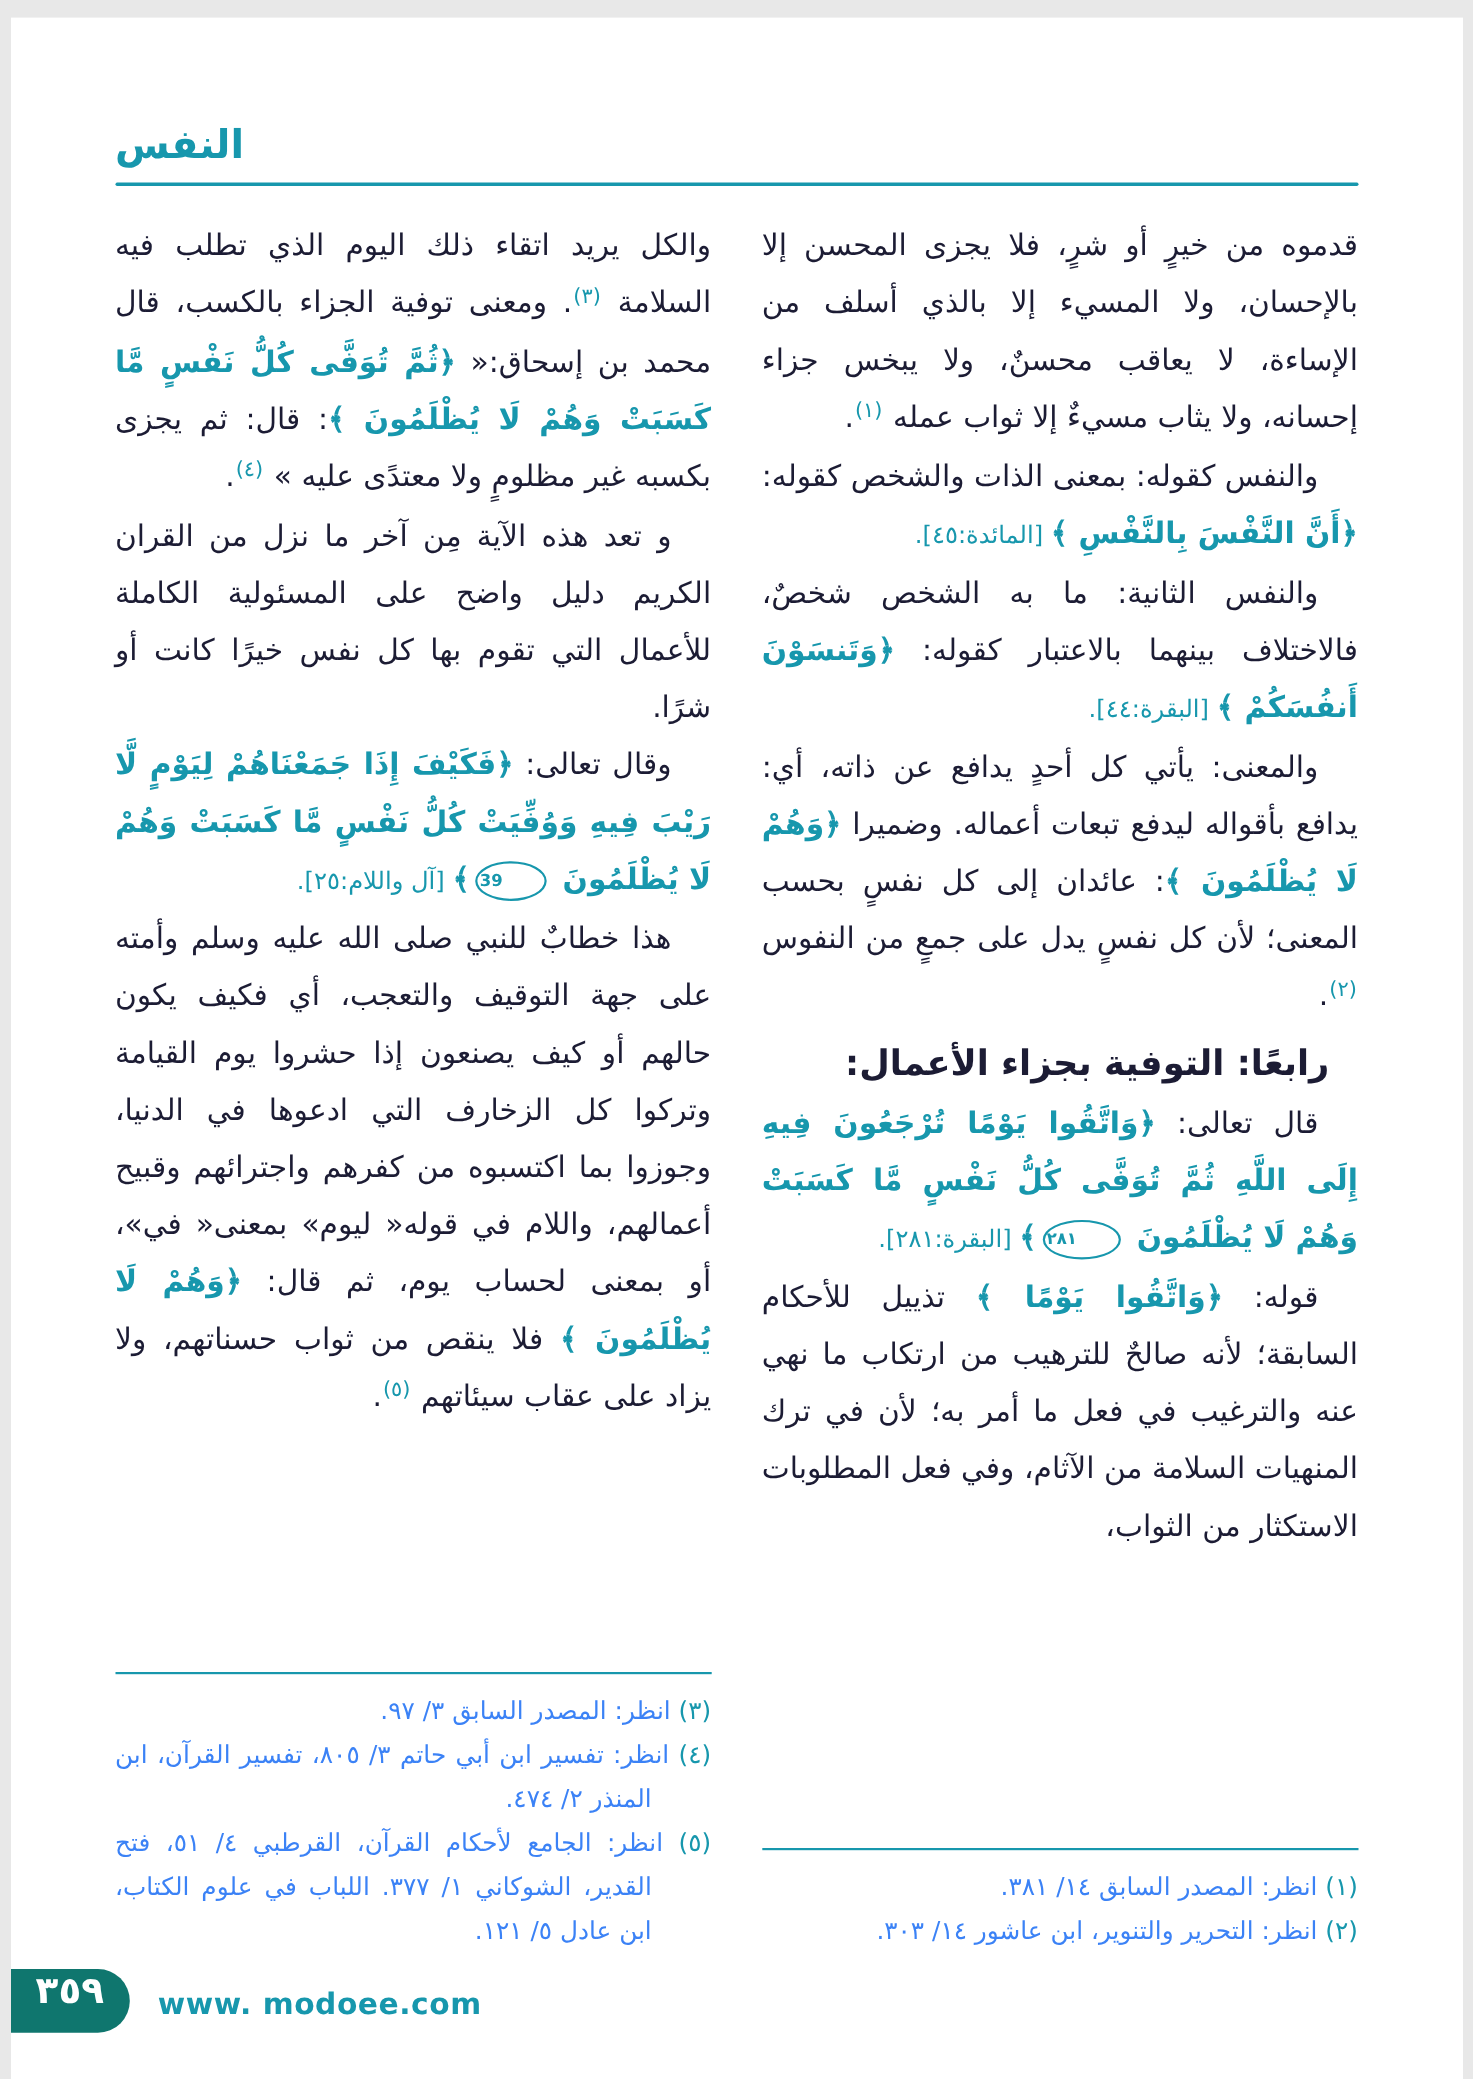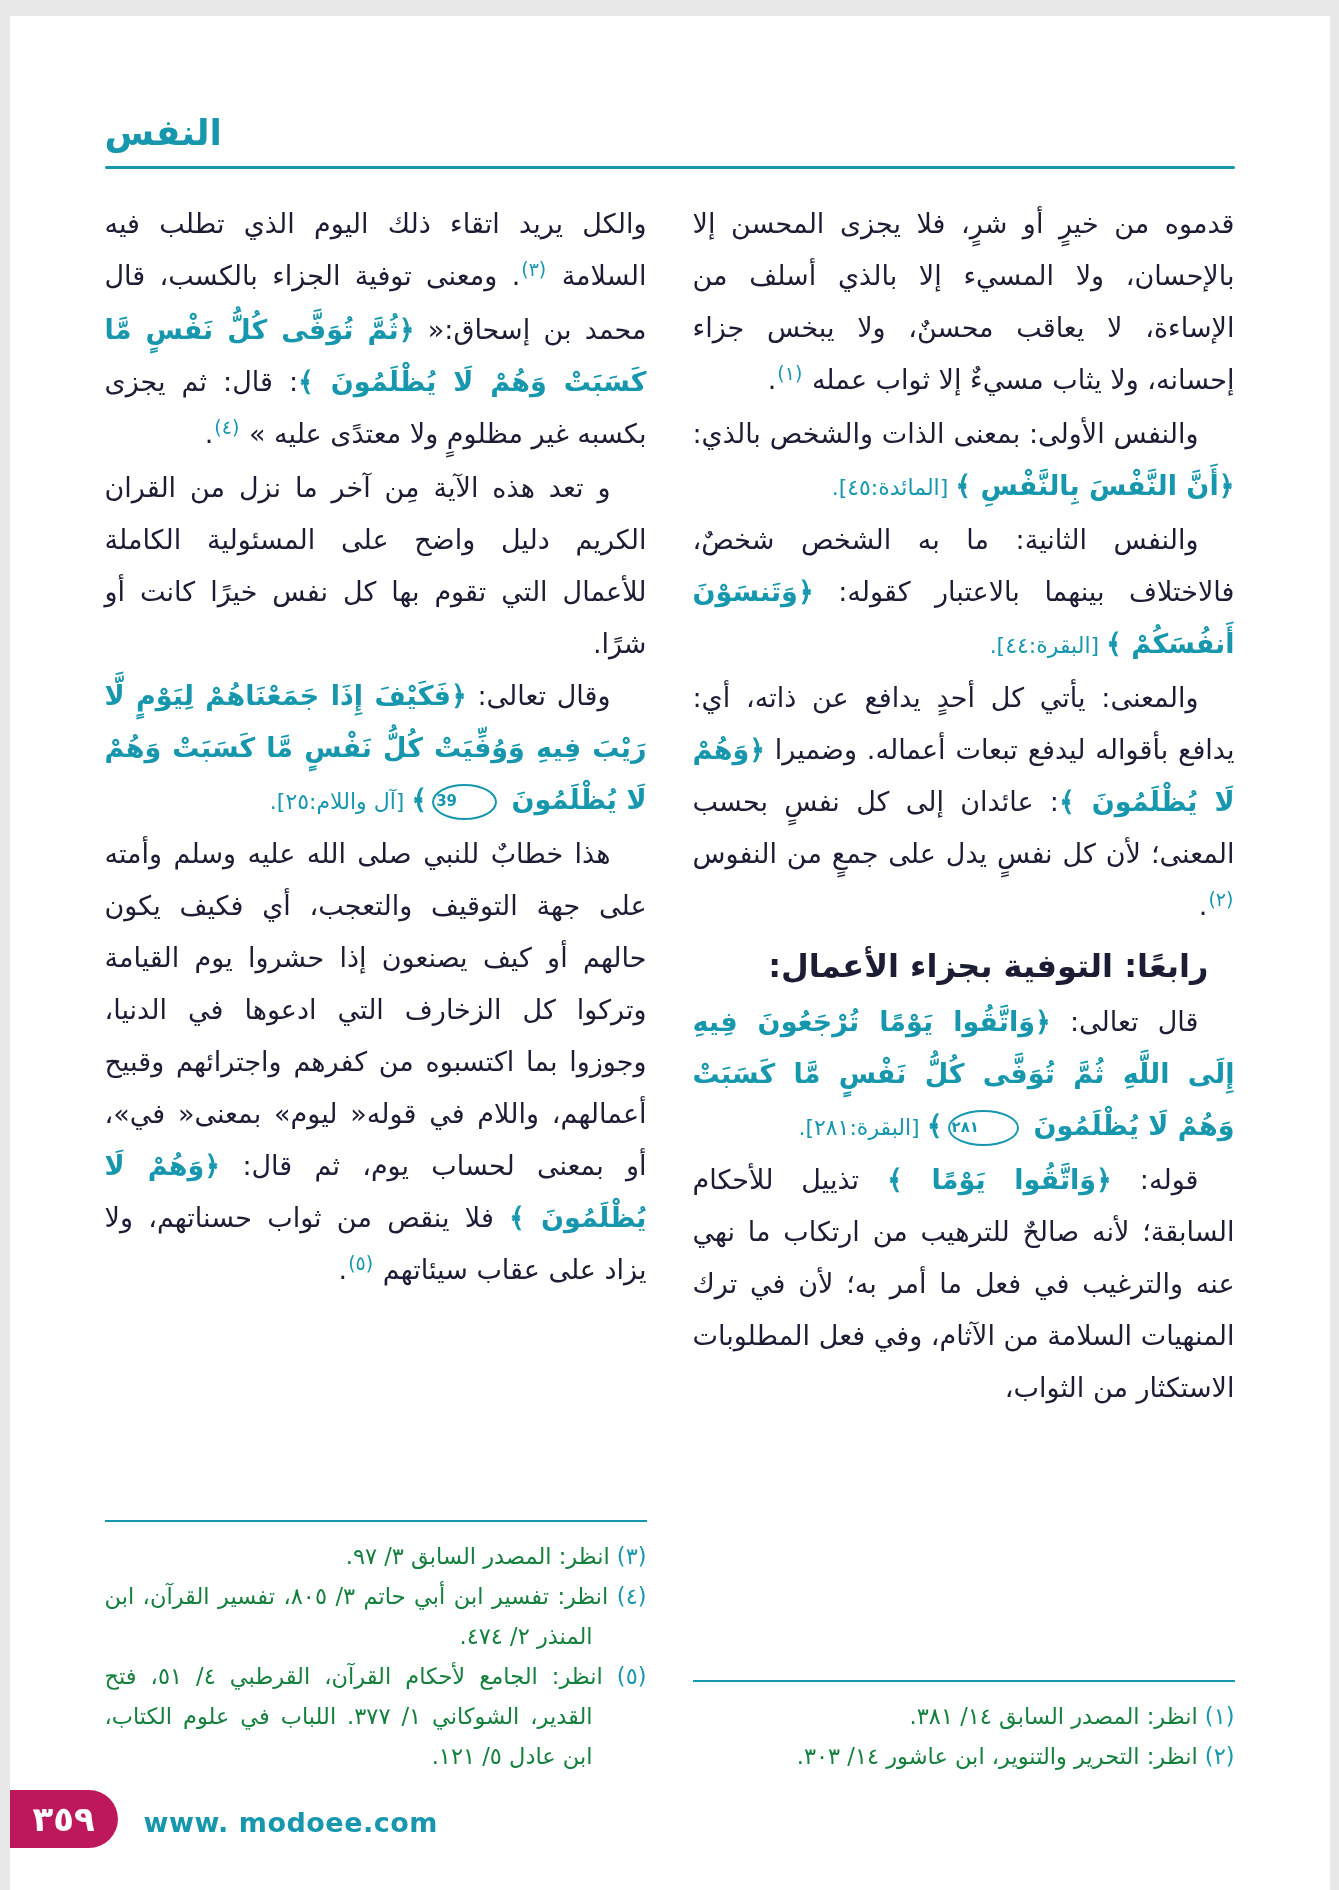--- a/index.html
+++ b/index.html
@@ -67,28 +67,28 @@
     border-top:2px solid #1797ad;
     padding-top:14px;
   }
   .footnote {
     font-size:22.5px; line-height:40px;
     text-align:justify;
     padding-right:54px; text-indent:-54px;
     color:#1c1c34;
   }
   .fn-num { color:#1797ad; }
-  .fn-text { color:#15803d; }
+  .fn-text { color:#3b82f6; }
   
   .page-pill {
     position:absolute; left:0; bottom:58px;
     width:108px; height:58px;
-    background:#be185d;
+    background:#0f766e;
     border-radius:0 30px 30px 0;
-    display:flex; align-items:center; justify-content:center;
+    display:flex; align-items:flex-start; justify-content:center;
     color:#ffffff; font-size:34px; font-weight:bold;
   }
   .site-url {
     position:absolute; left:134px; bottom:68px;
     direction:ltr;
     color:#1797ad; font-size:27px; font-weight:bold;
     letter-spacing:0.5px;
   }
 </style>
 </head>
@@ -98,21 +98,21 @@
 
   <div class="header">
     <div class="title">النفس</div>
     <div class="title-rule"></div>
   </div>
 
   <div class="content">
     <section class="column">
       <div class="blocks">
           <div class="para flush"><span class="seg-body">قدموه من خيرٍ أو شرٍ، فلا يجزى المحسن إلا بالإحسان، ولا المسيء إلا بالذي أسلف من الإساءة، لا يعاقب محسنٌ، ولا يبخس جزاء إحسانه، ولا يثاب مسيءٌ إلا ثواب عمله </span><span class="seg-sup">(١)</span><span class="seg-body">.</span></div>
-          <div class="para"><span class="seg-body">والنفس الأولى: بمعنى الذات والشخص بالذي: </span><span class="seg-quran">﴿أَنَّ النَّفْسَ بِالنَّفْسِ ﴾</span><span class="seg-ref"> [المائدة:٤٥].</span></div>
+          <div class="para"><span class="seg-body">والنفس كقوله: بمعنى الذات والشخص كقوله: </span><span class="seg-quran">﴿أَنَّ النَّفْسَ بِالنَّفْسِ ﴾</span><span class="seg-ref"> [المائدة:٤٥].</span></div>
           <div class="para"><span class="seg-body">والنفس الثانية: ما به الشخص شخصٌ، فالاختلاف بينهما بالاعتبار كقوله: </span><span class="seg-quran">﴿وَتَنسَوْنَ أَنفُسَكُمْ ﴾</span><span class="seg-ref"> [البقرة:٤٤].</span></div>
           <div class="para"><span class="seg-body">والمعنى: يأتي كل أحدٍ يدافع عن ذاته، أي: يدافع بأقواله ليدفع تبعات أعماله. وضميرا </span><span class="seg-quran">﴿وَهُمْ لَا يُظْلَمُونَ ﴾</span><span class="seg-body">: عائدان إلى كل نفسٍ بحسب المعنى؛ لأن كل نفسٍ يدل على جمعٍ من النفوس </span><span class="seg-sup">(٢)</span><span class="seg-body">.</span></div>
           <div class="heading"><span class="seg-body">رابعًا: التوفية بجزاء الأعمال:</span></div>
           <div class="para"><span class="seg-body">قال تعالى: </span><span class="seg-quran">﴿وَاتَّقُوا يَوْمًا تُرْجَعُونَ فِيهِ إِلَى اللَّهِ ثُمَّ تُوَفَّى كُلُّ نَفْسٍ مَّا كَسَبَتْ وَهُمْ لَا يُظْلَمُونَ </span><span class="seg-ayah">٢٨١</span><span class="seg-quran">﴾</span><span class="seg-ref"> [البقرة:٢٨١].</span></div>
           <div class="para"><span class="seg-body">قوله: </span><span class="seg-quran">﴿وَاتَّقُوا يَوْمًا ﴾</span><span class="seg-body"> تذييل للأحكام السابقة؛ لأنه صالحٌ للترهيب من ارتكاب ما نهي عنه والترغيب في فعل ما أمر به؛ لأن في ترك المنهيات السلامة من الآثام، وفي فعل المطلوبات الاستكثار من الثواب،</span></div>
         </div>
       <div class="footnotes">
           <div class="footnote"><span class="fn-num">(١) </span><span class="fn-text">انظر: المصدر السابق ١٤/ ٣٨١.</span></div>
           <div class="footnote"><span class="fn-num">(٢) </span><span class="fn-text">انظر: التحرير والتنوير، ابن عاشور ١٤/ ٣٠٣.</span></div>
         </div>

